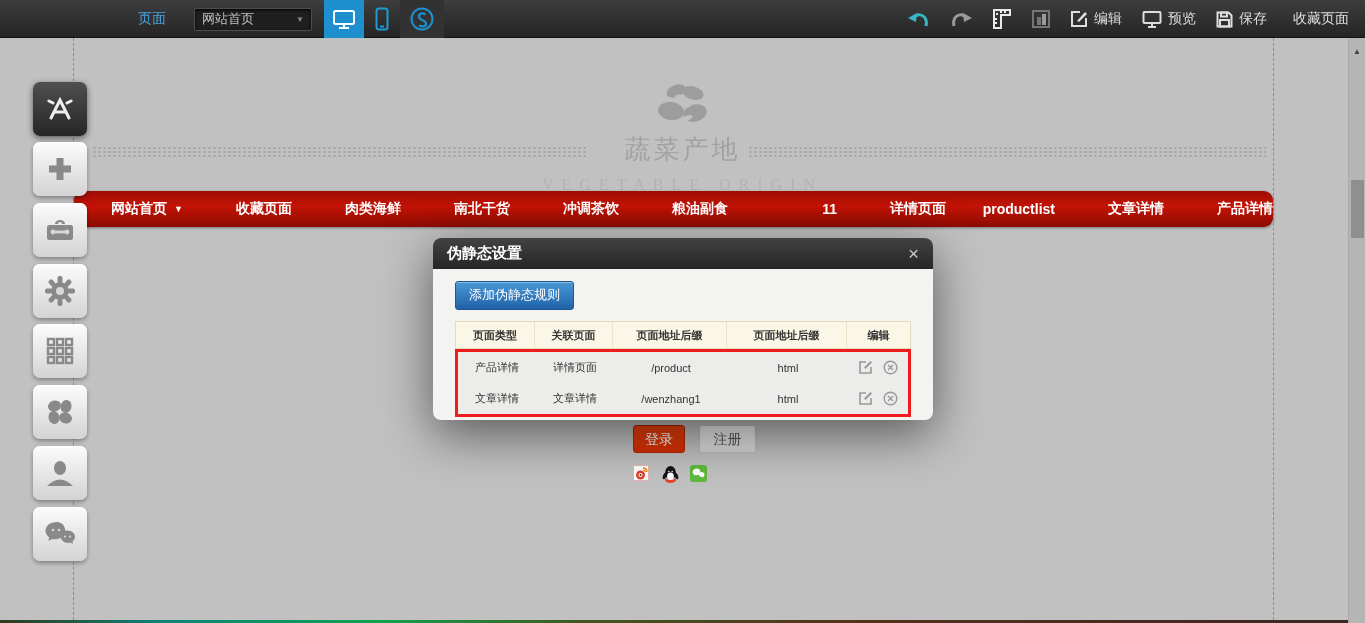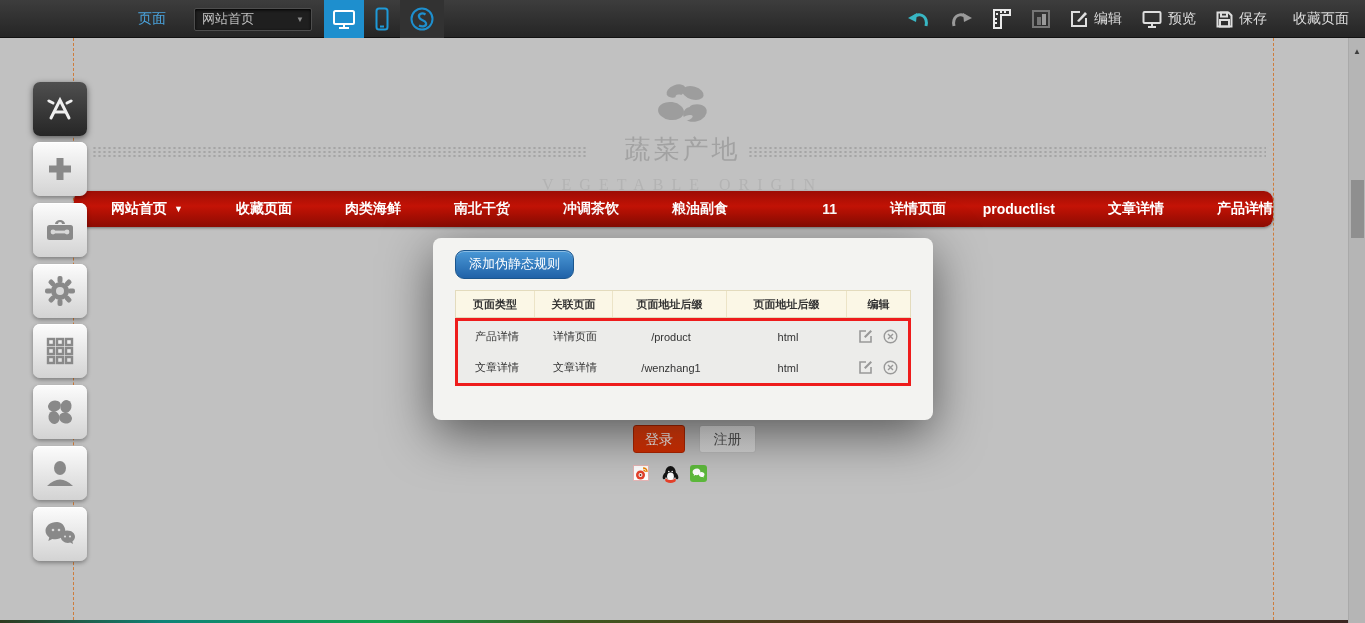--- a/index.html
+++ b/index.html
@@ -113,21 +113,21 @@
   .modal-header {
     height:31px; border-radius:8px 8px 0 0;
     background:linear-gradient(#424242,#262626);
     display:flex; align-items:center; padding:0 14px;
   }
   .modal-title { color:#fff; font-size:15px; font-weight:bold; }
   .modal-close { margin-left:auto; color:#c9c9c9; font-size:19px; line-height:1; cursor:pointer; }
   .modal-body { padding:12px 22px 0; }
   .add-rule-btn {
     display:inline-block; padding:4px 13px 5px;
-    background:linear-gradient(#4a98d6,#2062a8); border:1px solid #1b568e; border-radius:9px;
+    background:linear-gradient(#4a98d6,#2062a8); border:1px solid #1b568e; border-radius:3px;
     box-shadow:inset 0 1px 0 rgba(255,255,255,.35);
     color:#fff; font-size:13px; cursor:pointer;
   }
   .rule-table { margin-top:11px; width:456px; font-size:11px; }
   .thead {
     display:flex; align-items:center; height:28px;
     background:#fbf7e6; border:1px solid #e3dbbd;
     font-weight:bold; color:#333;
   }
   .thead > div { text-align:center; }
@@ -409,20 +409,24 @@
 <div class="social wechat">
   <svg width="13" height="11" viewBox="0 0 13 11">
       <g fill="#fff">
         <path d="M5.2 0.5 C2.6 0.5 0.6 2 0.6 3.9 c0 1.1 .6 2 1.5 2.6 l-.4 1.4 l1.6 -.8 c2.8 .6 5.1 -1 5.1 -3.2 C8.4 2 7 0.5 5.2 0.5z"></path>
         <path d="M9.3 4.1 c2 0 3.2 1.2 3.2 2.5 c0 .8 -.4 1.4 -1 1.9 l.3 1 l-1.2 -.6 c-2 .5 -3.7 -.6 -3.7 -2.3 c0 -1.4 1 -2.5 2.4 -2.5z"></path>
       </g>
     </svg>
 </div>
 
 <div class="modal">
+  <div class="modal-header">
+    <span class="modal-title">伪静态设置</span>
+    <span class="modal-close">×</span>
+  </div>
   <div class="modal-body">
     <span class="add-rule-btn">添加伪静态规则</span>
     <div class="rule-table">
       <div class="thead">
         <div class="c1">页面类型</div>
         <div class="c2">关联页面</div>
         <div class="c3">页面地址后缀</div>
         <div class="c4">页面地址后缀</div>
         <div class="c5">编辑</div>
       </div>

